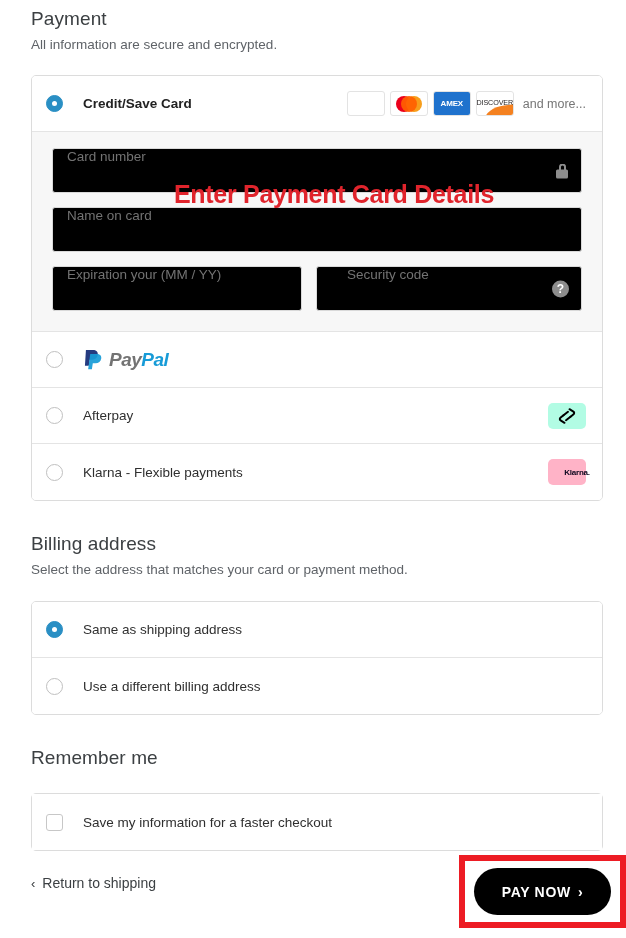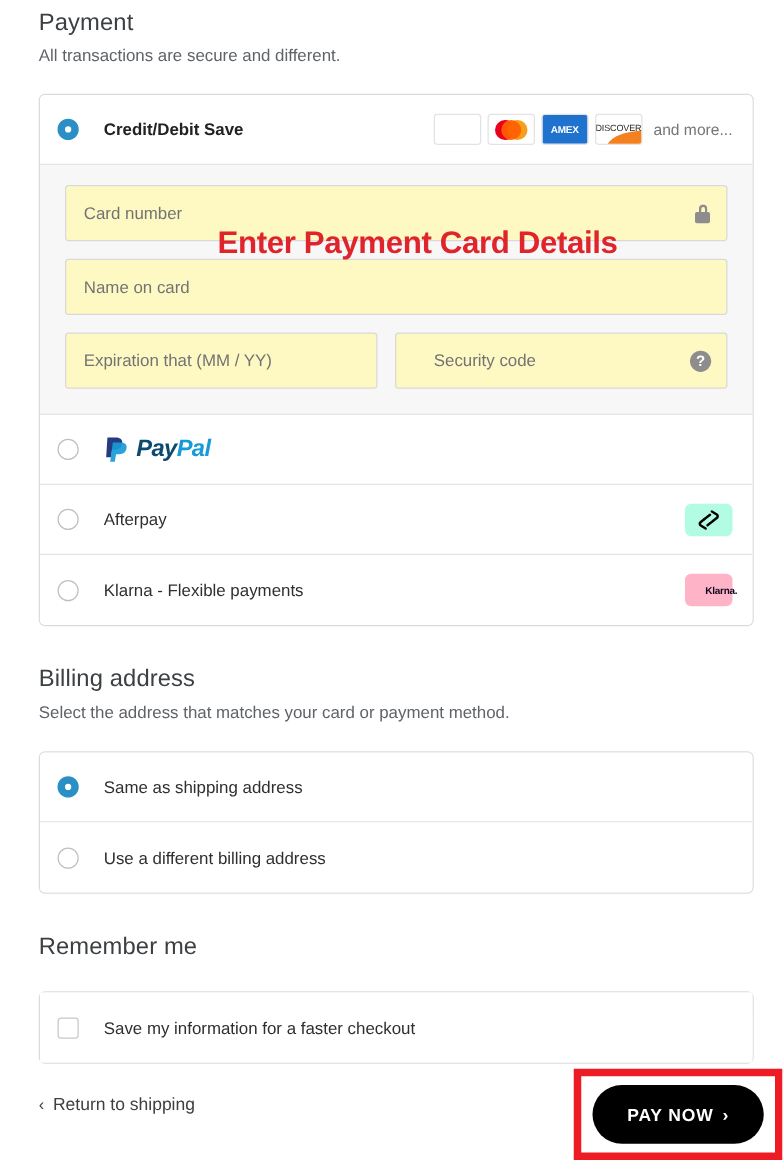--- a/index.html
+++ b/index.html
@@ -98,24 +98,24 @@
     border-radius: 60% 0 0 0; transform: rotate(-8deg); z-index: 1;
   }
   .and-more { font-size: 12.5px; color: #767676; margin-left: 9px; }
 
   
   .card-form {
     background: #f7f7f7; padding: 16px 20px 20px 20px;
     border-bottom: 1px solid #e4e4e4;
   }
   .field {
-    position: relative; background: #fef9c3;
+    position: relative; background: #000000;
     border: 1px solid #d9d9d9; border-radius: 3px;
-    height: 45px; display: flex; align-items: center;
-    padding: 0 14px; margin-bottom: 14px;
+    height: 45px; display: flex; align-items: flex-start;
+    padding: 0 14px; margin-bottom: 14px; text-decoration: underline;
   }
   .field:last-child { margin-bottom: 0; padding-left: 30px; }
   .field .ph { font-size: 13.5px; color: #737373; }
   .field-row { display: flex; gap: 14px; }
   .field-row .field { flex: 1 1 0; margin-bottom: 0; }
 
   
   .lock {
     position: absolute; right: 13px; top: 50%;
     transform: translateY(-50%);
@@ -138,21 +138,21 @@
     width: 17px; height: 17px; border-radius: 50%;
     background: #8d8d8d; color: #fff;
     font-size: 12px; font-weight: 700;
     display: flex; align-items: center; justify-content: center;
   }
 
   
   .paypal { display: flex; align-items: center; margin-left: 20px; }
   .pp-mark { width: 22px; height: 24px; margin-right: 4px; }
   .pp-text { font-size: 19px; font-weight: 700; font-style: italic; letter-spacing: -.5px; }
-  .pp-pay { color: #0c4a6e; }
+  .pp-pay { color: #737373; }
   .pp-pal { color: #179bd7; }
 
   
   .badge {
     width: 38px; height: 26px; border-radius: 5px;
     display: flex; align-items: center; justify-content: center;
   }
   .badge.afterpay { background: #b2fce4; }
   .badge.klarna { background: #ffb3c7; padding-left: 20px; }
   .klarna-txt { font-size: 8px; font-weight: 700; color: #0b051d; letter-spacing: -.2px; }
@@ -204,28 +204,28 @@
     pointer-events: none; z-index: 20;
   }
 </style>
 </head>
 <body>
 
 <div class="page">
 
   <div class="payment-head">
     <div class="sec-title">Payment</div>
-    <div class="sec-sub">All transactions are secure and different.</div>
+    <div class="sec-sub">All information are secure and encrypted.</div>
   </div>
 
   <div class="pay-box">
 
     <div class="pm-row">
       <span class="radio on"></span>
-      <span class="pm-label">Credit/Debit Save</span>
+      <span class="pm-label">Credit/Save Card</span>
       <span class="spacer"></span>
       <span class="brands">
         <span class="brand">
           <span class="visa-txt">VISA</span>
         </span>
         <span class="brand">
           <span class="mc-wrap">
             <span class="mc-c mc-l"></span>
             <span class="mc-c mc-r"></span>
             <span class="mc-m"></span>
@@ -250,21 +250,21 @@
         <span class="lock">
           <span class="lock-sh"></span>
           <span class="lock-body"></span>
         </span>
       </div>
       <div class="field">
         <span class="ph">Name on card</span>
       </div>
       <div class="field-row">
         <div class="field">
-          <span class="ph">Expiration that (MM / YY)</span>
+          <span class="ph">Expiration your (MM / YY)</span>
         </div>
         <div class="field">
           <span class="ph">Security code</span>
           <span class="help">?</span>
         </div>
       </div>
     </div>
 
     <div class="pm-row">
       <span class="radio"></span>

